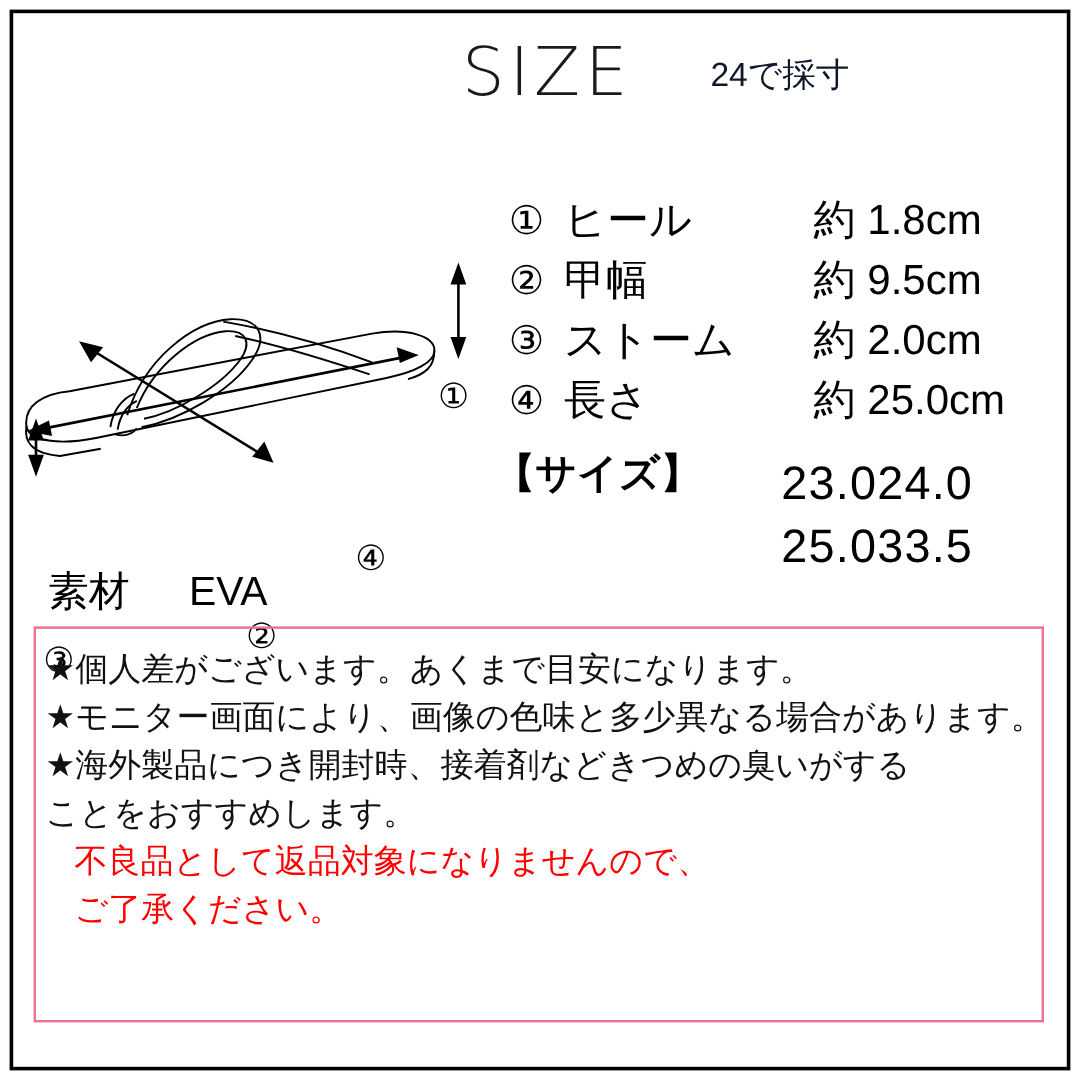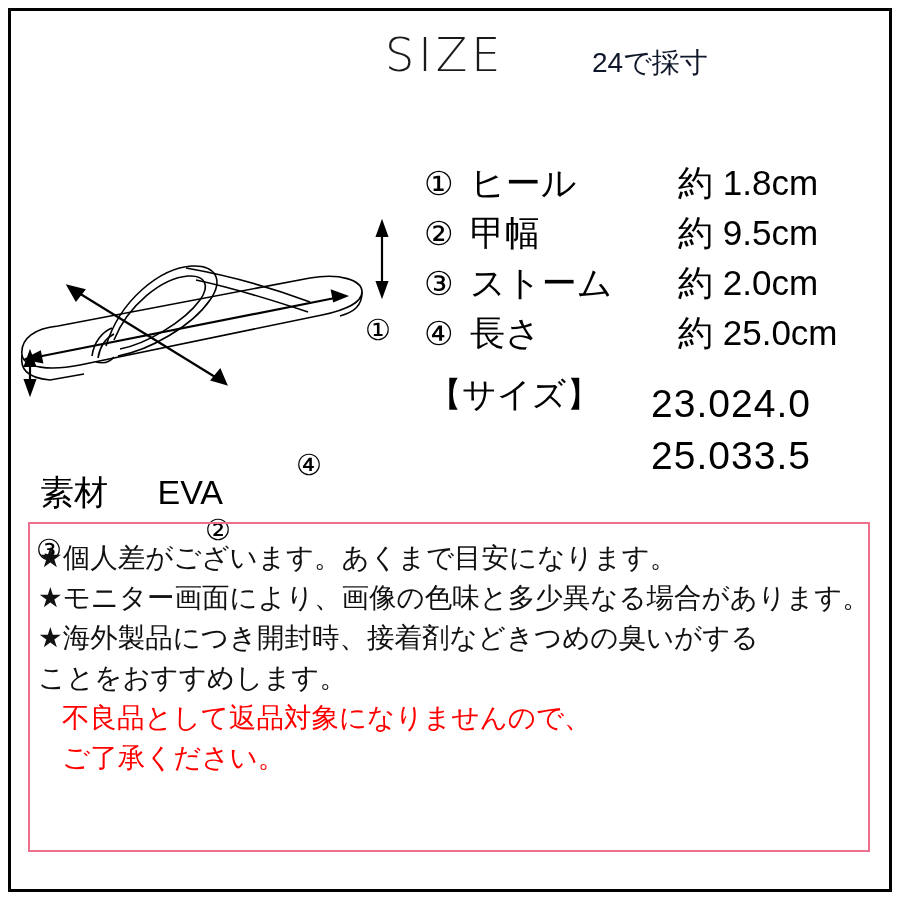--- a/index.html
+++ b/index.html
@@ -26,21 +26,21 @@
     height: 884px;
     border: 3px solid #000000;
     box-sizing: border-box;
   }
 
   
   .size-title {
     position: absolute;
     left: 385px;
     top: 28px;
-    font-size: 46px;
+    font-size: 56px;
     letter-spacing: 4px;
     font-weight: 300;
     color: #1a1a1a;
     font-family: "DejaVu Sans", sans-serif;
   }
   .measured-note {
     position: absolute;
     left: 592px;
     top: 44px;
     font-size: 28px;
@@ -70,24 +70,24 @@
     width: 208px;
     flex: 0 0 208px;
   }
   .spec-value {
     flex: 1 1 auto;
   }
 
   
   .size-label {
     position: absolute;
-    left: 428px;
+    left: 412px;
     top: 372px;
     font-size: 34px;
-    font-weight: normal;
+    font-weight: bold;
   }
   .size-values {
     position: absolute;
     left: 586px;
     top: 378px;
     width: 290px;
     font-size: 39px;
     line-height: 52px;
     letter-spacing: 1px;
   }

